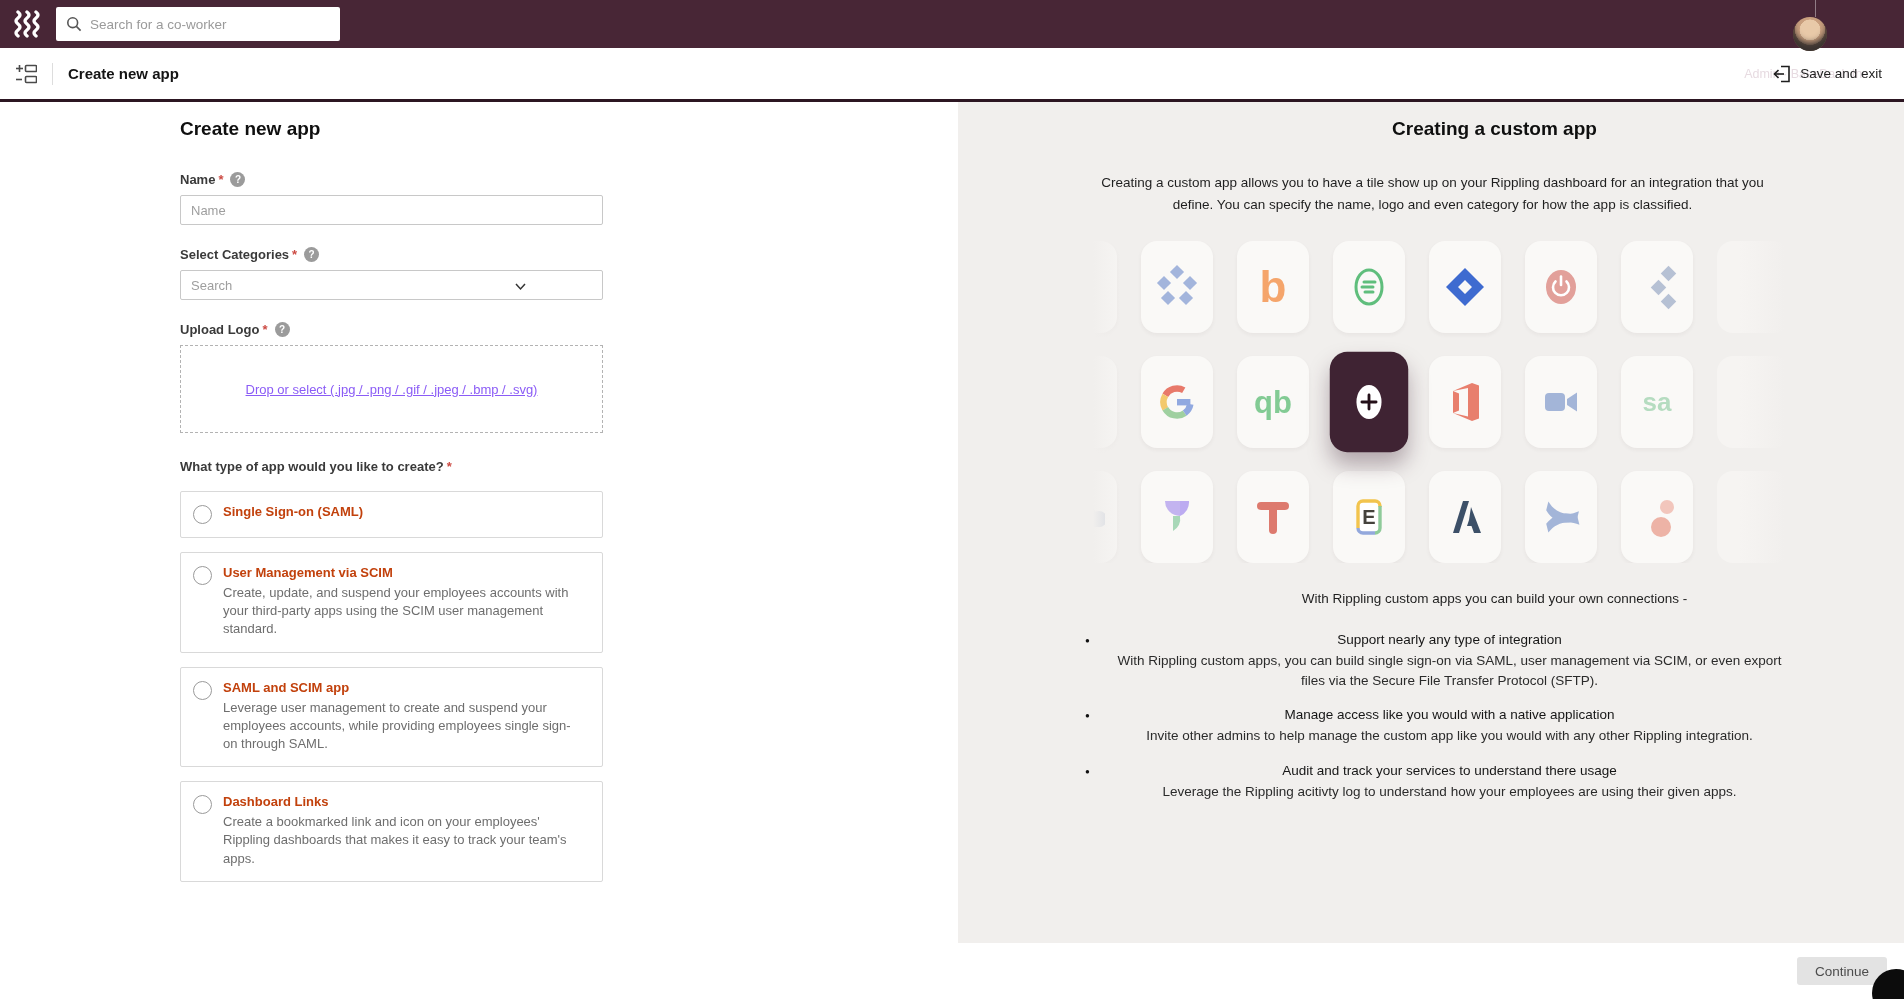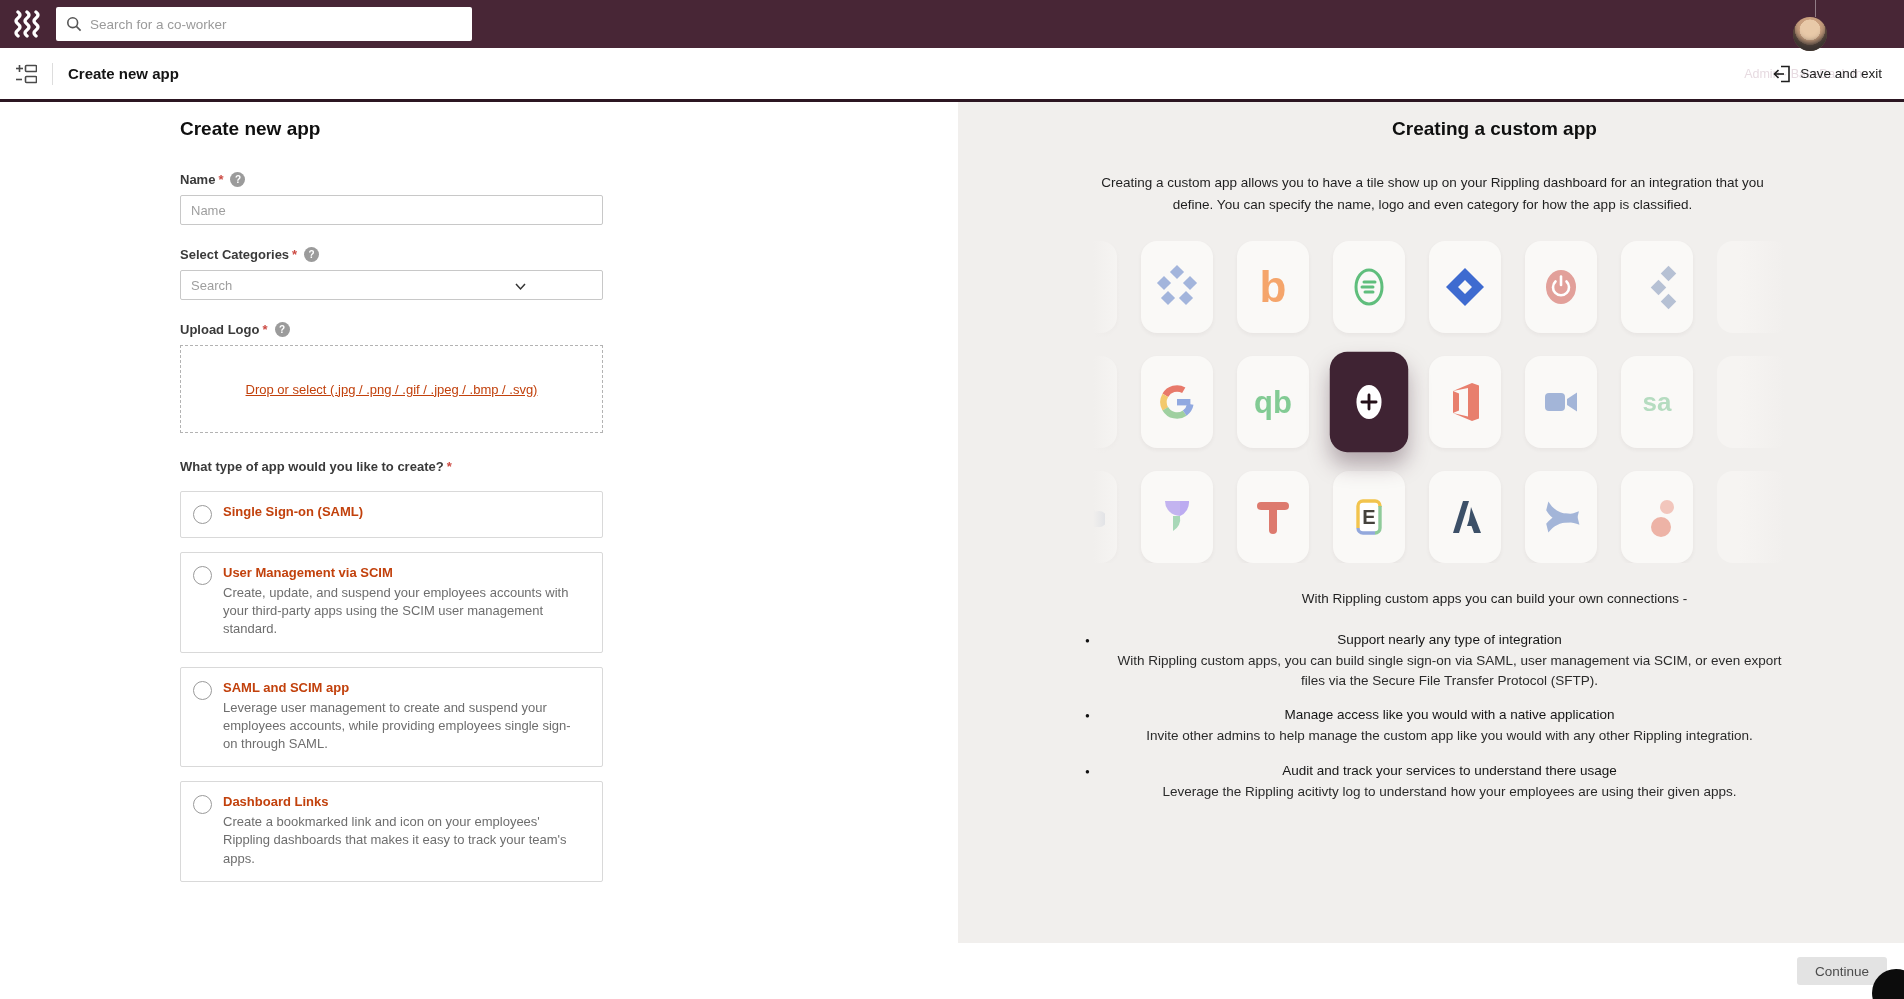--- a/index.html
+++ b/index.html
@@ -15,21 +15,21 @@
   }
 
   
   .topbar {
     height: 48px; background: #482636;
     display: flex; align-items: center;
     padding: 0 18px 0 14px;
   }
   .logo { width: 30px; height: 28px; margin-right: 12px; flex: none; }
   .search-box {
-    width: 416px; height: 34px; background: #fff; border-radius: 2px;
+    width: 284px; height: 34px; background: #fff; border-radius: 2px;
     display: flex; align-items: center; padding: 0 10px; gap: 8px;
   }
   .search-box svg { flex: none; }
   .search-box input {
     border: none; outline: none; flex: 1; font-size: 13.5px;
     font-family: "Liberation Sans", sans-serif; color: #333; background: transparent;
   }
   .search-box input::placeholder { color: #9a9a9a; }
   .topbar-right { margin-left: auto; display: flex; align-items: center; flex-direction: column; }
   .support-label {
@@ -89,21 +89,21 @@
   }
   .text-input::placeholder { color: #9e9e9e; }
   .select-wrap { position: relative; width: 356px; margin-bottom: 22px; }
   .select-wrap .text-input { margin-bottom: 0; padding-right: 28px; }
   .select-chevron { position: absolute; right: 9px; top: 9px; pointer-events: none; }
   .dropzone {
     width: 423px; height: 88px; border: 1px dashed #b3b3b3;
     display: flex; align-items: center; justify-content: center;
     margin-bottom: 26px; cursor: pointer; background: #fff;
   }
-  .dropzone a { color: #c2410c; font-size: 13px; text-decoration: underline; }
+  .dropzone a { color: #8b5cf6; font-size: 13px; text-decoration: underline; }
   .question-label { margin-bottom: 17px; }
   .option-card {
     width: 423px; border: 1px solid #d9d9d9; border-radius: 2px;
     padding: 12px 14px 13px 12px; margin-bottom: 14px;
     display: flex; gap: 11px; cursor: pointer; background: #fff;
   }
   .radio {
     width: 19px; height: 19px; border: 1.5px solid #9a9a9a; border-radius: 50%;
     flex: none; margin-top: 1px; background: #fff;
   }

